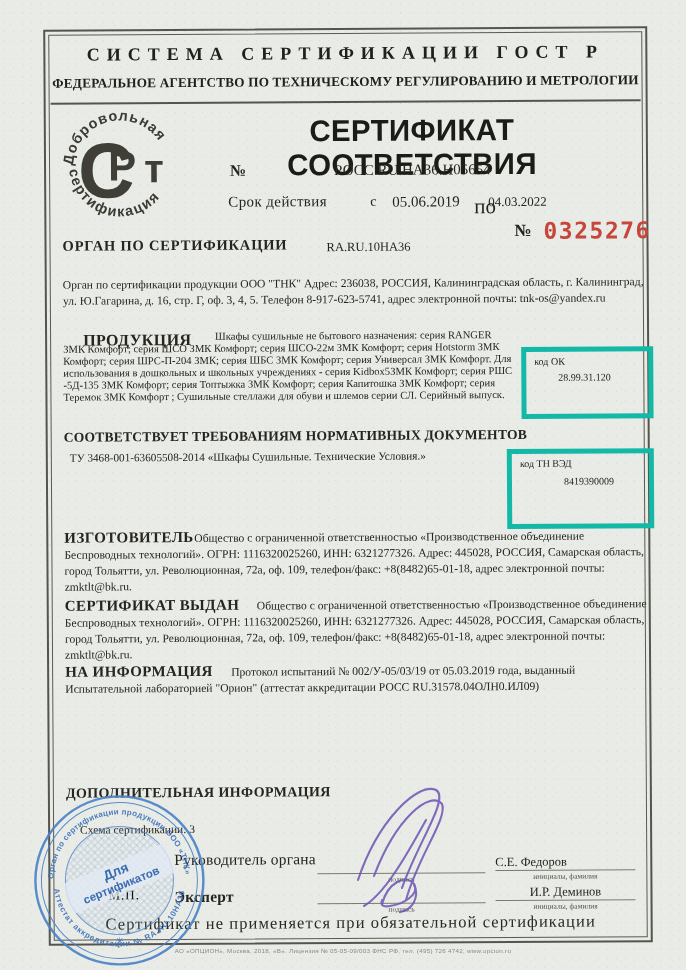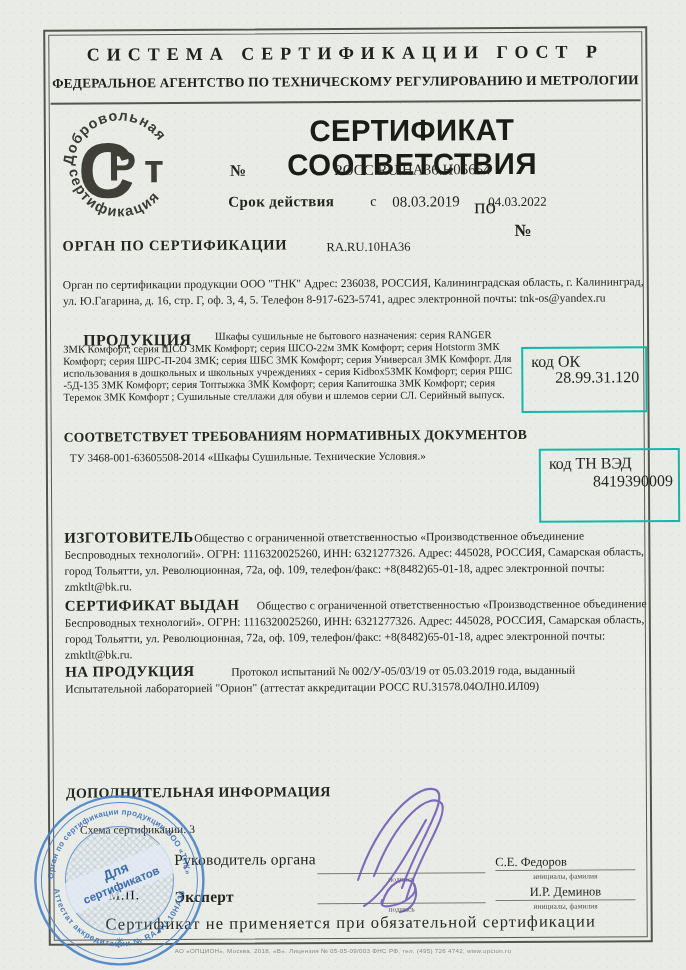--- a/index.html
+++ b/index.html
@@ -27,39 +27,39 @@
         font-size:13.2px;letter-spacing:.2px;color:#21211b;}
 
   .logo{position:absolute;left:8px;top:72px;width:130px;height:124px;}
   .title{position:absolute;left:140px;top:84px;width:452px;text-align:center;
          font-family:"Liberation Sans",sans-serif;font-weight:700;font-size:30px;
          letter-spacing:.4px;color:#1c1c16;transform:scaleX(.98);}
 
   
   .no-sign1{position:absolute;left:184px;top:131px;font-size:16px;font-weight:bold;}
   .cert-no{position:absolute;left:248px;top:132px;font-size:15px;margin-left:40px;}
-  .srok-label{position:absolute;left:182px;top:163px;font-size:15px;font-weight:bold;letter-spacing:.4px;}
+  .srok-label{position:absolute;left:182px;top:163px;font-size:15px;font-weight:normal;letter-spacing:.4px;}
   .s-label{position:absolute;left:324px;top:164px;font-size:14px;}
   .date-from{position:absolute;left:346px;top:164px;font-size:15px;}
   .po-label{position:absolute;left:428px;top:165px;font-size:21px;font-weight:normal;}
   .date-to{position:absolute;left:442px;top:165px;font-size:13px;}
   .blank-no-sign{position:absolute;left:468px;top:192px;font-size:17px;font-weight:bold;}
   .blank-no{position:absolute;left:497px;top:189px;font-family:"DejaVu Sans Mono",monospace;
             font-weight:bold;font-size:23px;letter-spacing:1.5px;color:#c8453a;}
 
   
   .organ-h{position:absolute;left:16px;top:206px;font-size:14.5px;font-weight:bold;letter-spacing:.8px;}
   .organ-code{position:absolute;left:280px;top:210px;font-size:12.5px;}
   .organ-p{position:absolute;left:16px;top:246px;width:588px;font-size:11.6px;line-height:16px;}
 
   .prod-h{position:absolute;left:16px;top:300px;font-size:16px;font-weight:bold;letter-spacing:.4px;margin-left:20px;}
   .prod-p{position:absolute;left:16px;top:300px;width:452px;font-size:10.6px;line-height:12px;text-indent:152px;}
-  .codebox{position:absolute;border:2px solid #14b8a6;font-size:16px;text-decoration:underline;}
+  .codebox{position:absolute;border:5px solid #14b8a6;font-size:10px;text-decoration:underline;}
   .okbox{left:474px;top:318px;width:122px;height:62px;}
-  .tnbox{left:459px;top:420px;width:137px;height:70px;margin-left:32px;}
+  .tnbox{left:459px;top:420px;width:137px;height:70px;}
   .codebox .lbl{position:absolute;left:8px;top:4px;}
   .okbox .val{position:absolute;left:32px;top:20px;}
   .tnbox .val{position:absolute;left:52px;top:22px;}
 
   .sootv-h{position:absolute;left:16px;top:398px;font-size:13.6px;font-weight:bold;letter-spacing:.2px;}
   .tu-line{position:absolute;left:22px;top:420px;width:430px;font-size:11.2px;}
 
   .izg-h{position:absolute;left:16px;top:498px;font-size:15px;font-weight:bold;letter-spacing:.4px;text-align:center;}
   .izg-p{position:absolute;left:16px;top:500px;width:592px;font-size:11.6px;line-height:16px;text-indent:130px;}
   .vydan-h{position:absolute;left:16px;top:566px;font-size:15px;font-weight:bold;letter-spacing:.4px;}
@@ -118,24 +118,25 @@
       <text x="54" y="77" font-family="Liberation Sans, sans-serif" font-weight="bold" font-size="42" fill="#3f3f37">Р</text>
       <text x="90" y="79" font-family="Liberation Sans, sans-serif" font-weight="bold" font-size="40" fill="#3f3f37">т</text>
     </svg>
 
     <div class="title">СЕРТИФИКАТ СООТВЕТСТВИЯ</div>
 
     <span class="no-sign1">№</span>
     <span class="cert-no">РОСС RU.НА36.Н05654</span>
     <span class="srok-label">Срок действия</span>
     <span class="s-label">с</span>
-    <span class="date-from">08.03.2019</span>
+    <span class="date-from">05.06.2019</span>
     <span class="po-label">по</span>
     <span class="date-to">04.03.2022</span>
     <span class="blank-no-sign">№</span>
+    <span class="blank-no">0325276</span>
 
     <div class="organ-h">ОРГАН ПО СЕРТИФИКАЦИИ</div>
     <div class="organ-code">RA.RU.10НА36</div>
     <p class="organ-p" style="margin:0">Орган по сертификации продукции ООО "ТНК" Адрес: 236038, РОССИЯ, Калининградская область, г. Калининград, ул. Ю.Гагарина, д. 16, стр. Г, оф. 3, 4, 5. Телефон 8-917-623-5741, адрес электронной почты: tnk-os@yandex.ru</p>
 
     <div class="prod-h">ПРОДУКЦИЯ</div>
     <p class="prod-p" style="margin:0">Шкафы сушильные не бытового назначения: серия RANGER ЗМК Комфорт; серия ШСО ЗМК Комфорт; серия ШСО-22м ЗМК Комфорт; серия Hotstorm ЗМК Комфорт; серия ШРС-П-204 ЗМК; серия ШБС ЗМК Комфорт; серия Универсал ЗМК Комфорт. Для использования в дошкольных и школьных учреждениях - серия Kidbox5ЗМК Комфорт; серия РШС -5Д-135 ЗМК Комфорт; серия Топтыжка ЗМК Комфорт; серия Капитошка ЗМК Комфорт; серия Теремок ЗМК Комфорт ; Сушильные стеллажи для обуви и шлемов серии СЛ. Серийный выпуск.</p>
     <div class="codebox okbox">
       <span class="lbl">код ОК</span>
       <span class="val">28.99.31.120</span>
@@ -147,21 +148,21 @@
       <span class="lbl">код ТН ВЭД</span>
       <span class="val">8419390009</span>
     </div>
 
     <div class="izg-h">ИЗГОТОВИТЕЛЬ</div>
     <p class="izg-p" style="margin:0">Общество с ограниченной ответственностью «Производственное объединение Беспроводных технологий». ОГРН: 1116320025260, ИНН: 6321277326. Адрес: 445028, РОССИЯ, Самарская область, город Тольятти, ул. Революционная, 72а, оф. 109, телефон/факс: +8(8482)65-01-18, адрес электронной почты: zmktlt@bk.ru.</p>
 
     <div class="vydan-h">СЕРТИФИКАТ ВЫДАН</div>
     <p class="vydan-p" style="margin:0">Общество с ограниченной ответственностью «Производственное объединение Беспроводных технологий». ОГРН: 1116320025260, ИНН: 6321277326. Адрес: 445028, РОССИЯ, Самарская область, город Тольятти, ул. Революционная, 72а, оф. 109, телефон/факс: +8(8482)65-01-18, адрес электронной почты: zmktlt@bk.ru.</p>
 
-    <div class="osn-h">НА ПРОДУКЦИЯ</div>
+    <div class="osn-h">НА ИНФОРМАЦИЯ</div>
     <p class="osn-p" style="margin:0">Протокол испытаний № 002/У-05/03/19 от 05.03.2019 года, выданный Испытательной лабораторией "Орион" (аттестат аккредитации РОСС RU.31578.04ОЛН0.ИЛ09)</p>
 
     <div class="dop-h">ДОПОЛНИТЕЛЬНАЯ ИНФОРМАЦИЯ</div>
     <div class="schema">Схема сертификации: 3</div>
     <div class="mp">М.П.</div>
 
     <svg class="stamp" viewBox="0 0 182 182">
       <defs>
         <pattern id="gp" width="7" height="7" patternUnits="userSpaceOnUse">
           <path d="M0 3.5 L3.5 0 L7 3.5 L3.5 7 Z" fill="none" stroke="#6f9bd6" stroke-width="0.6"></path>

